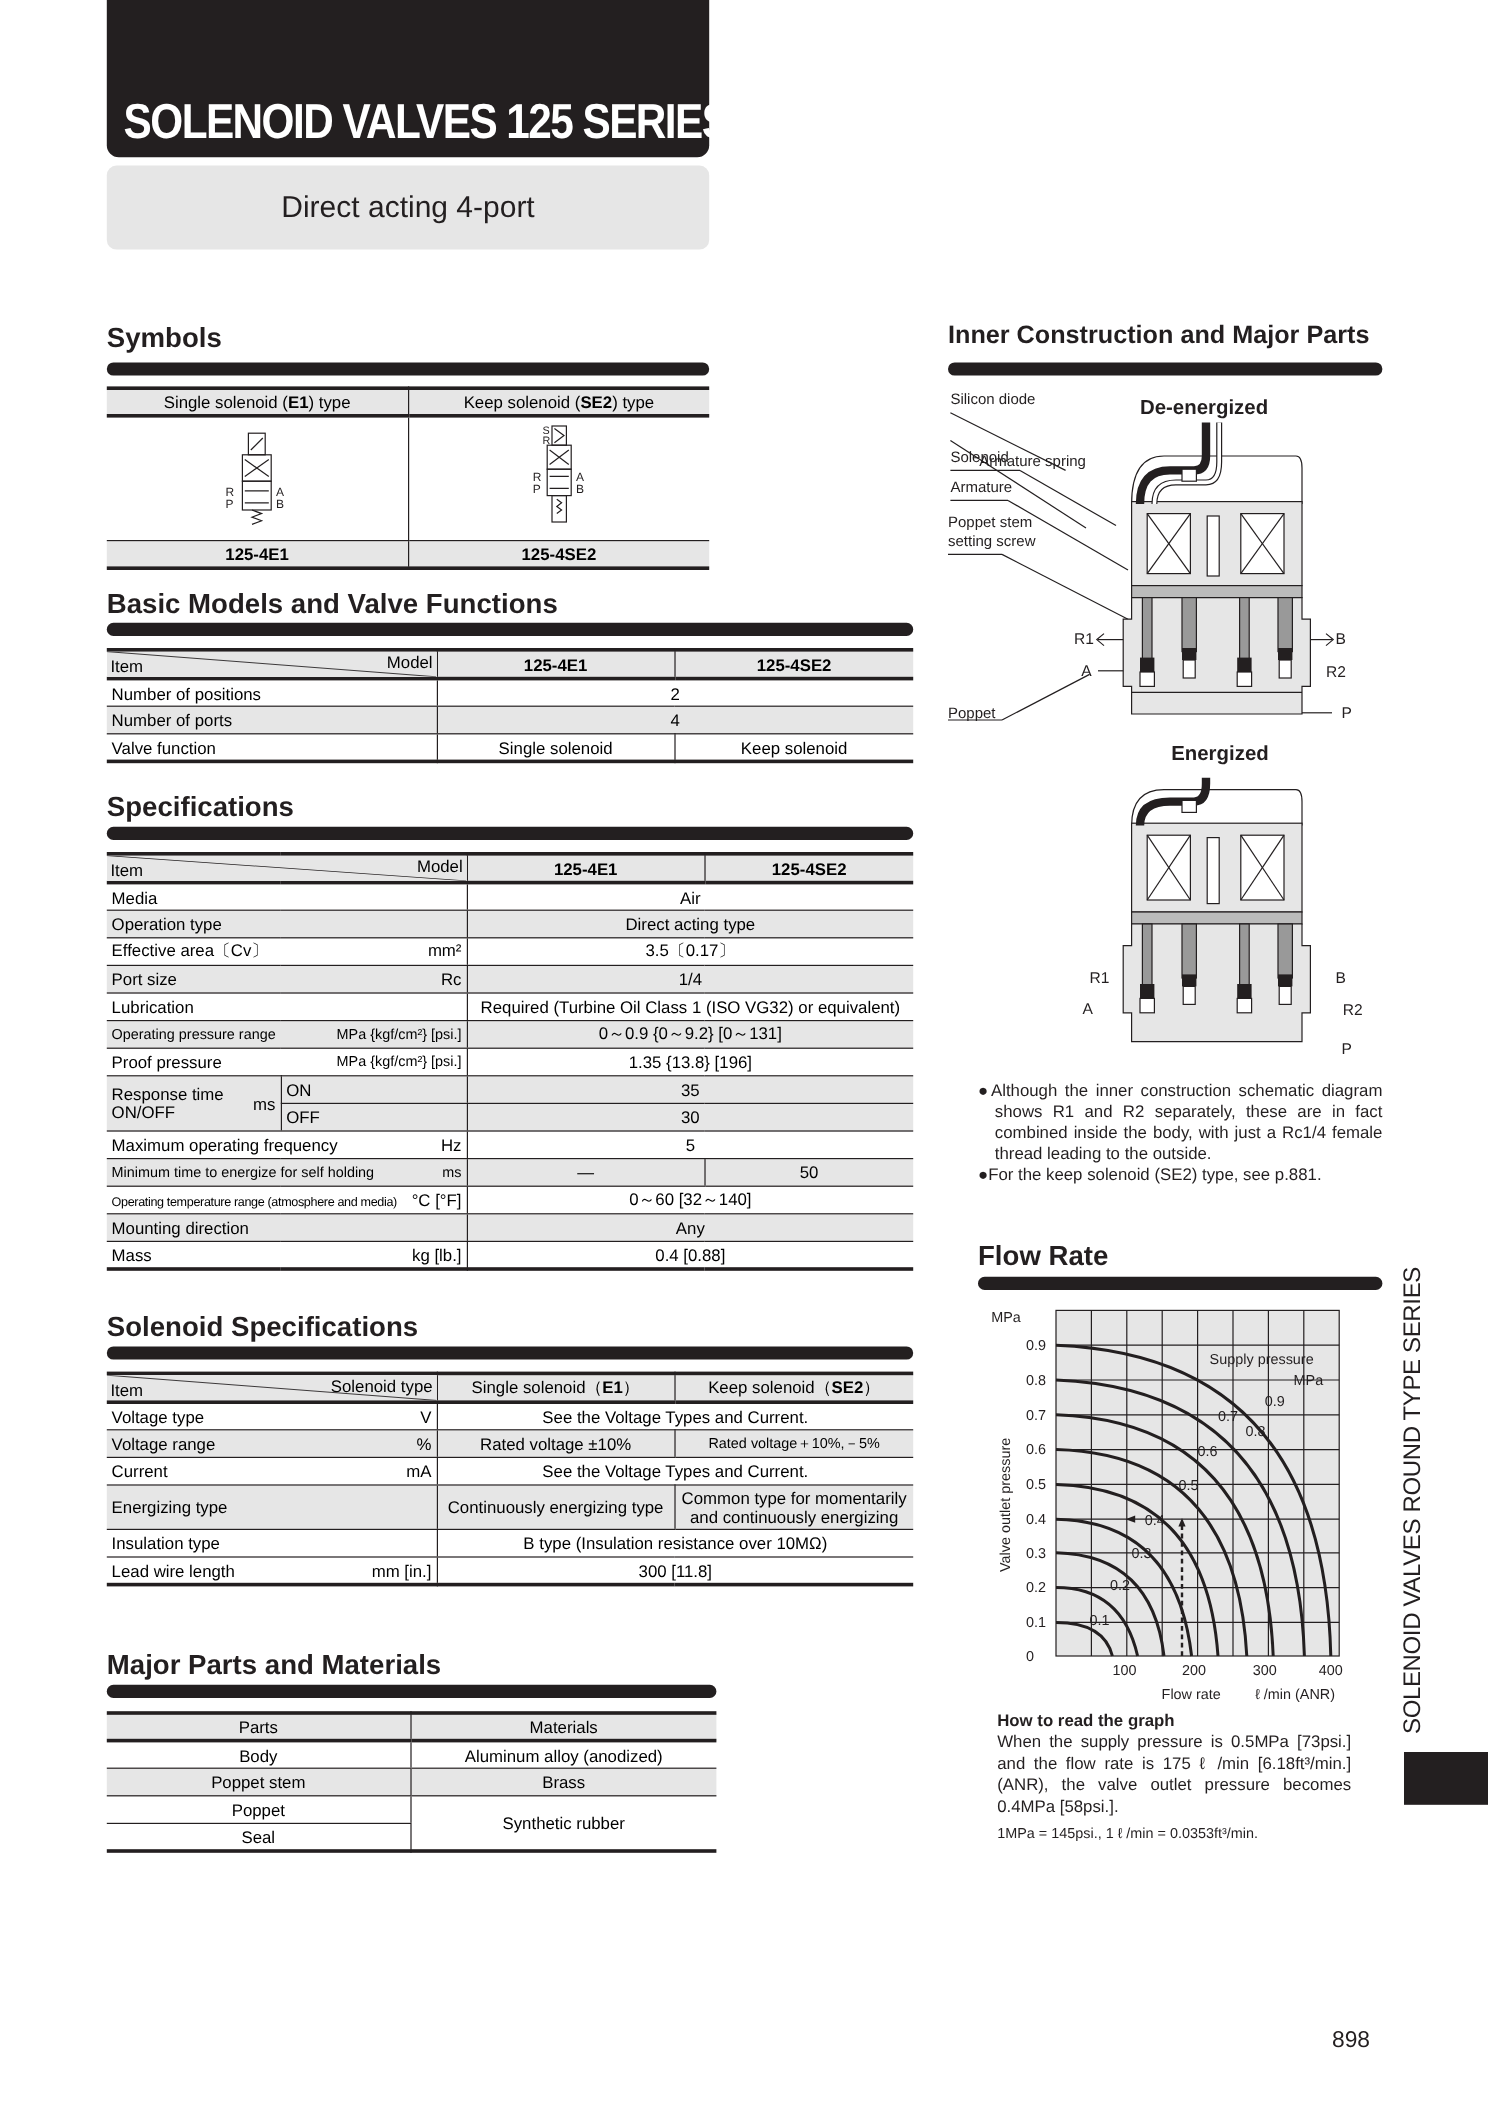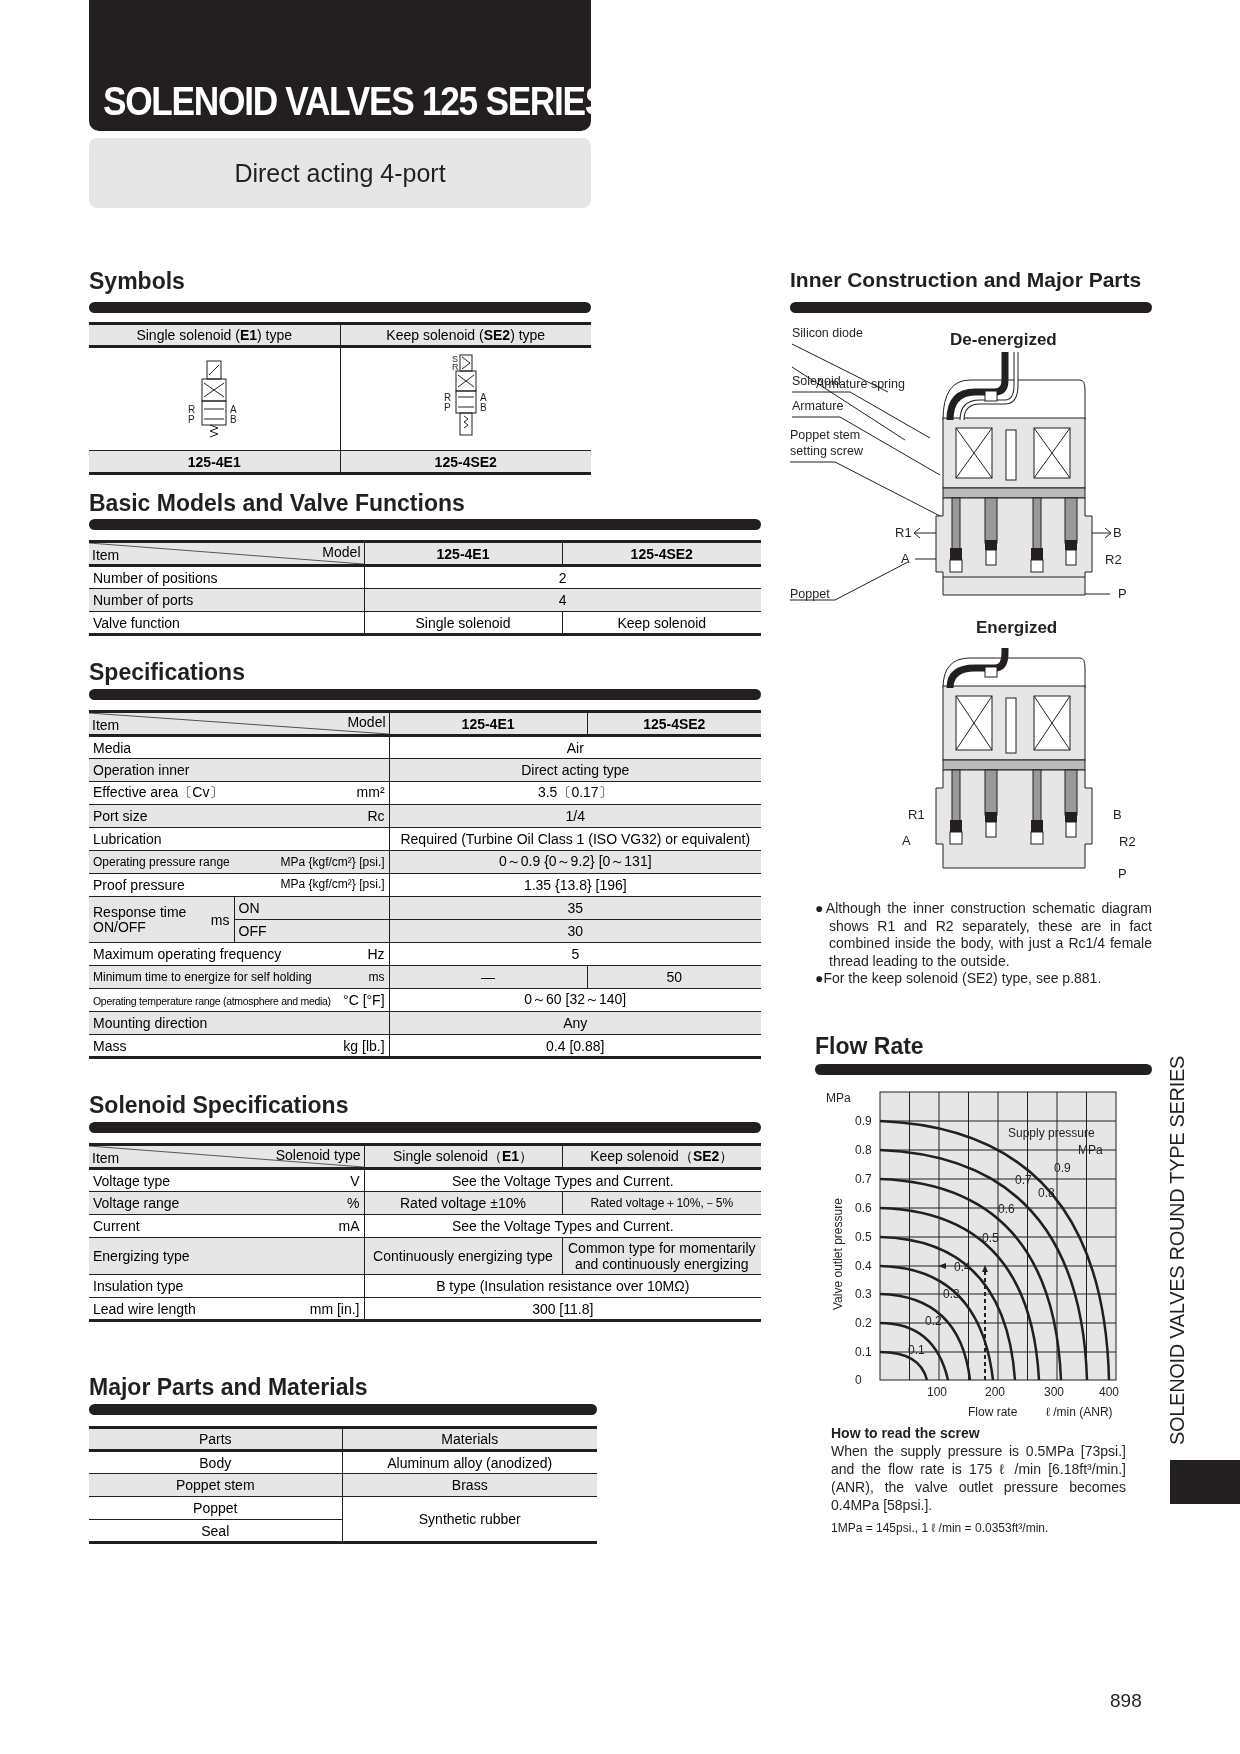--- a/index.html
+++ b/index.html
@@ -152,21 +152,21 @@
       <span class="lbl-model">Model</span>
     </td>
     <td class="c b vl" style="width:198px;">125-4E1</td>
     <td class="c b vl">125-4SE2</td>
   </tr>
   <tr>
         <td colspan="2">Media</td>
         <td class="c vl" colspan="2">Air</td>
       </tr>
   <tr class="g">
-        <td colspan="2">Operation inner</td>
+        <td colspan="2">Operation type</td>
         <td class="c vl" colspan="2">Direct acting type</td>
       </tr>
   <tr>
         <td colspan="2"><span>Effective area〔Cv〕</span><span class="unit">mm²</span></td>
         <td class="c vl" colspan="2">3.5〔0.17〕</td>
       </tr>
   <tr class="g">
         <td colspan="2"><span>Port size</span><span class="unit">Rc</span></td>
         <td class="c vl" colspan="2">1/4</td>
       </tr>
@@ -468,20 +468,20 @@
     <text x="172" y="162">0.5</text>
     <text x="188" y="133">0.6</text>
     <text x="205" y="104">0.7</text>
     <text x="228" y="117">0.8</text>
     <text x="244" y="92">0.9</text>
     <text x="0" y="0" transform="translate(32,230) rotate(-90)">Valve outlet pressure</text>
   </g>
 </svg>
 
 <div class="howto">
-  <div class="h">How to read the screw</div>
+  <div class="h">How to read the graph</div>
   <div>When the supply pressure is 0.5MPa [73psi.] and the flow rate is 175 ℓ /min [6.18ft³/min.] (ANR), the valve outlet pressure becomes 0.4MPa [58psi.].</div>
 </div>
 <div class="conv">1MPa = 145psi., 1 ℓ /min = 0.0353ft³/min.</div>
 
 <div class="side-text">SOLENOID VALVES ROUND TYPE SERIES</div>
 <div class="side-tab"></div>
 <div class="pagenum">898</div>
 
 </body></html>

